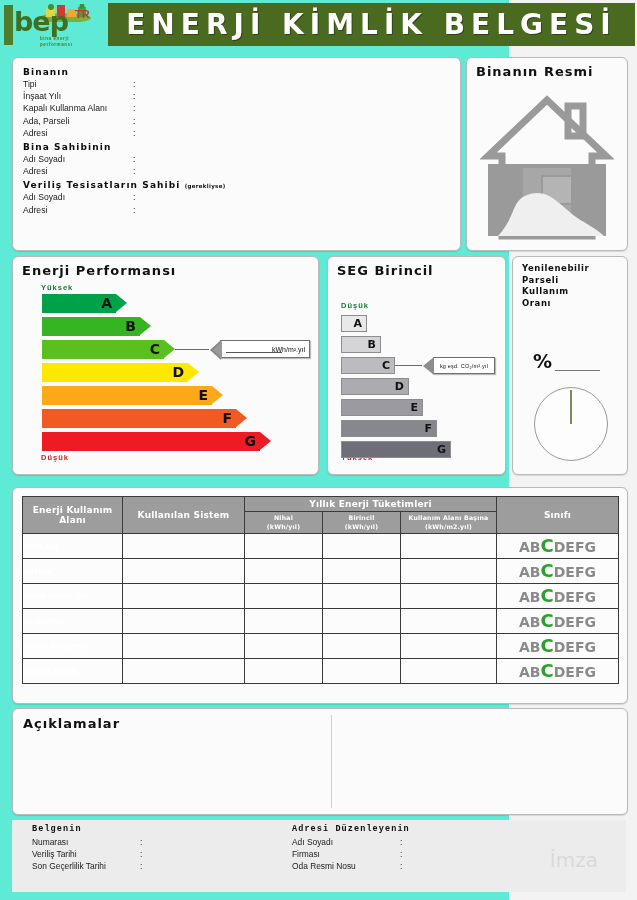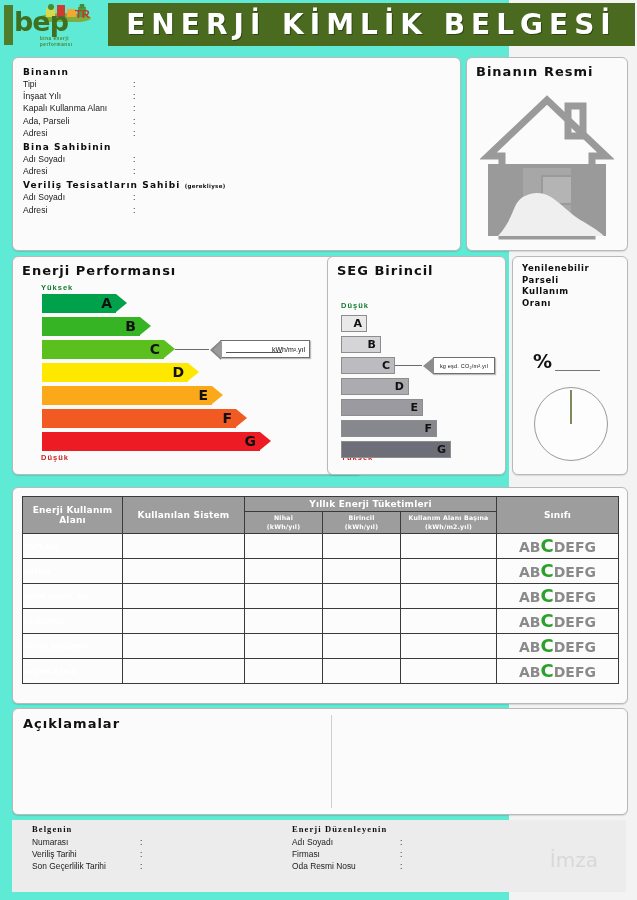--- a/index.html
+++ b/index.html
@@ -44,21 +44,21 @@
   .blabel{width:110px;white-space:nowrap;}
   .bcolon{width:8px;}
   .bline{flex:1;}
 
   
   #photo{left:466px;top:57px;width:160px;height:192px;}
   .photo-title{position:absolute;left:9px;top:6px;}
   .house-wrap{position:absolute;left:13px;top:24px;width:134px;height:160px;}
 
   
-  #eperf{left:12px;top:256px;width:305px;height:217px;padding-left:44px;}
+  #eperf{left:12px;top:256px;width:305px;height:217px;}
   #eperf .ptitle{position:absolute;left:9px;top:6px;}
   .scale-hi{position:absolute;font-size:7.5px;font-weight:bold;letter-spacing:1px;color:#127c2e;}
   .scale-lo{position:absolute;font-size:7.5px;font-weight:bold;letter-spacing:1px;color:#cc2222;}
   .ebar{position:absolute;height:19px;display:flex;align-items:center;}
   .ebar .body{height:19px;position:relative;}
   .ebar .arrow{position:absolute;right:-11px;top:0;width:0;height:0;
     border-top:9.5px solid transparent;border-bottom:9.5px solid transparent;}
   .ebar .lbl{position:absolute;right:4px;top:0;height:19px;line-height:19px;
     font-family:"DejaVu Sans",sans-serif;font-weight:bold;font-size:14px;color:#111;}
 
@@ -118,21 +118,21 @@
   .gradestrip .on{color:#2ba02b;font-size:18px;}
 
   
   #notes{left:12px;top:708px;width:614px;height:105px;}
   #notes .ptitle{position:absolute;left:10px;top:7px;}
   .notes-div{position:absolute;left:318px;top:6px;width:1px;height:93px;background:#cfcfcf;}
 
   
   .footer{position:absolute;left:12px;top:820px;width:614px;height:72px;background:#ececec;}
   .fcol{position:absolute;top:4px;}
-  .fhead{font-family:Liberation Serif, serif;font-weight:bold;font-size:8.5px;
+  .fhead{font-family:Liberation Mono, monospace;font-weight:bold;font-size:8.5px;
     letter-spacing:1.1px;margin-bottom:2px;color:#0d0d0d;}
   .frow{display:flex;font-size:8.4px;line-height:12px;color:#1a1a1a;}
   .flabel{width:108px;white-space:nowrap;}
   .fcolon{width:8px;}
   .imza{position:absolute;right:28px;top:28px;font-family:"DejaVu Sans",sans-serif;
     font-size:20px;color:#d8d8d8;font-weight:normal;}
 </style>
 </head>
 <body>
 
@@ -462,21 +462,21 @@
         <div></div>
       </div>
       <div class="frow">
         <div class="flabel">Son Geçerlilik Tarihi</div>
         <div class="fcolon">:</div>
         <div></div>
       </div>
     </div>
 
     <div class="fcol" style="left:280px;">
-      <div class="fhead">Enerji Düzenleyenin</div>
+      <div class="fhead">Adresi Düzenleyenin</div>
       <div class="frow">
         <div class="flabel">Adı Soyadı</div>
         <div class="fcolon">:</div>
         <div></div>
       </div>
       <div class="frow">
         <div class="flabel">Firması</div>
         <div class="fcolon">:</div>
         <div></div>
       </div>

